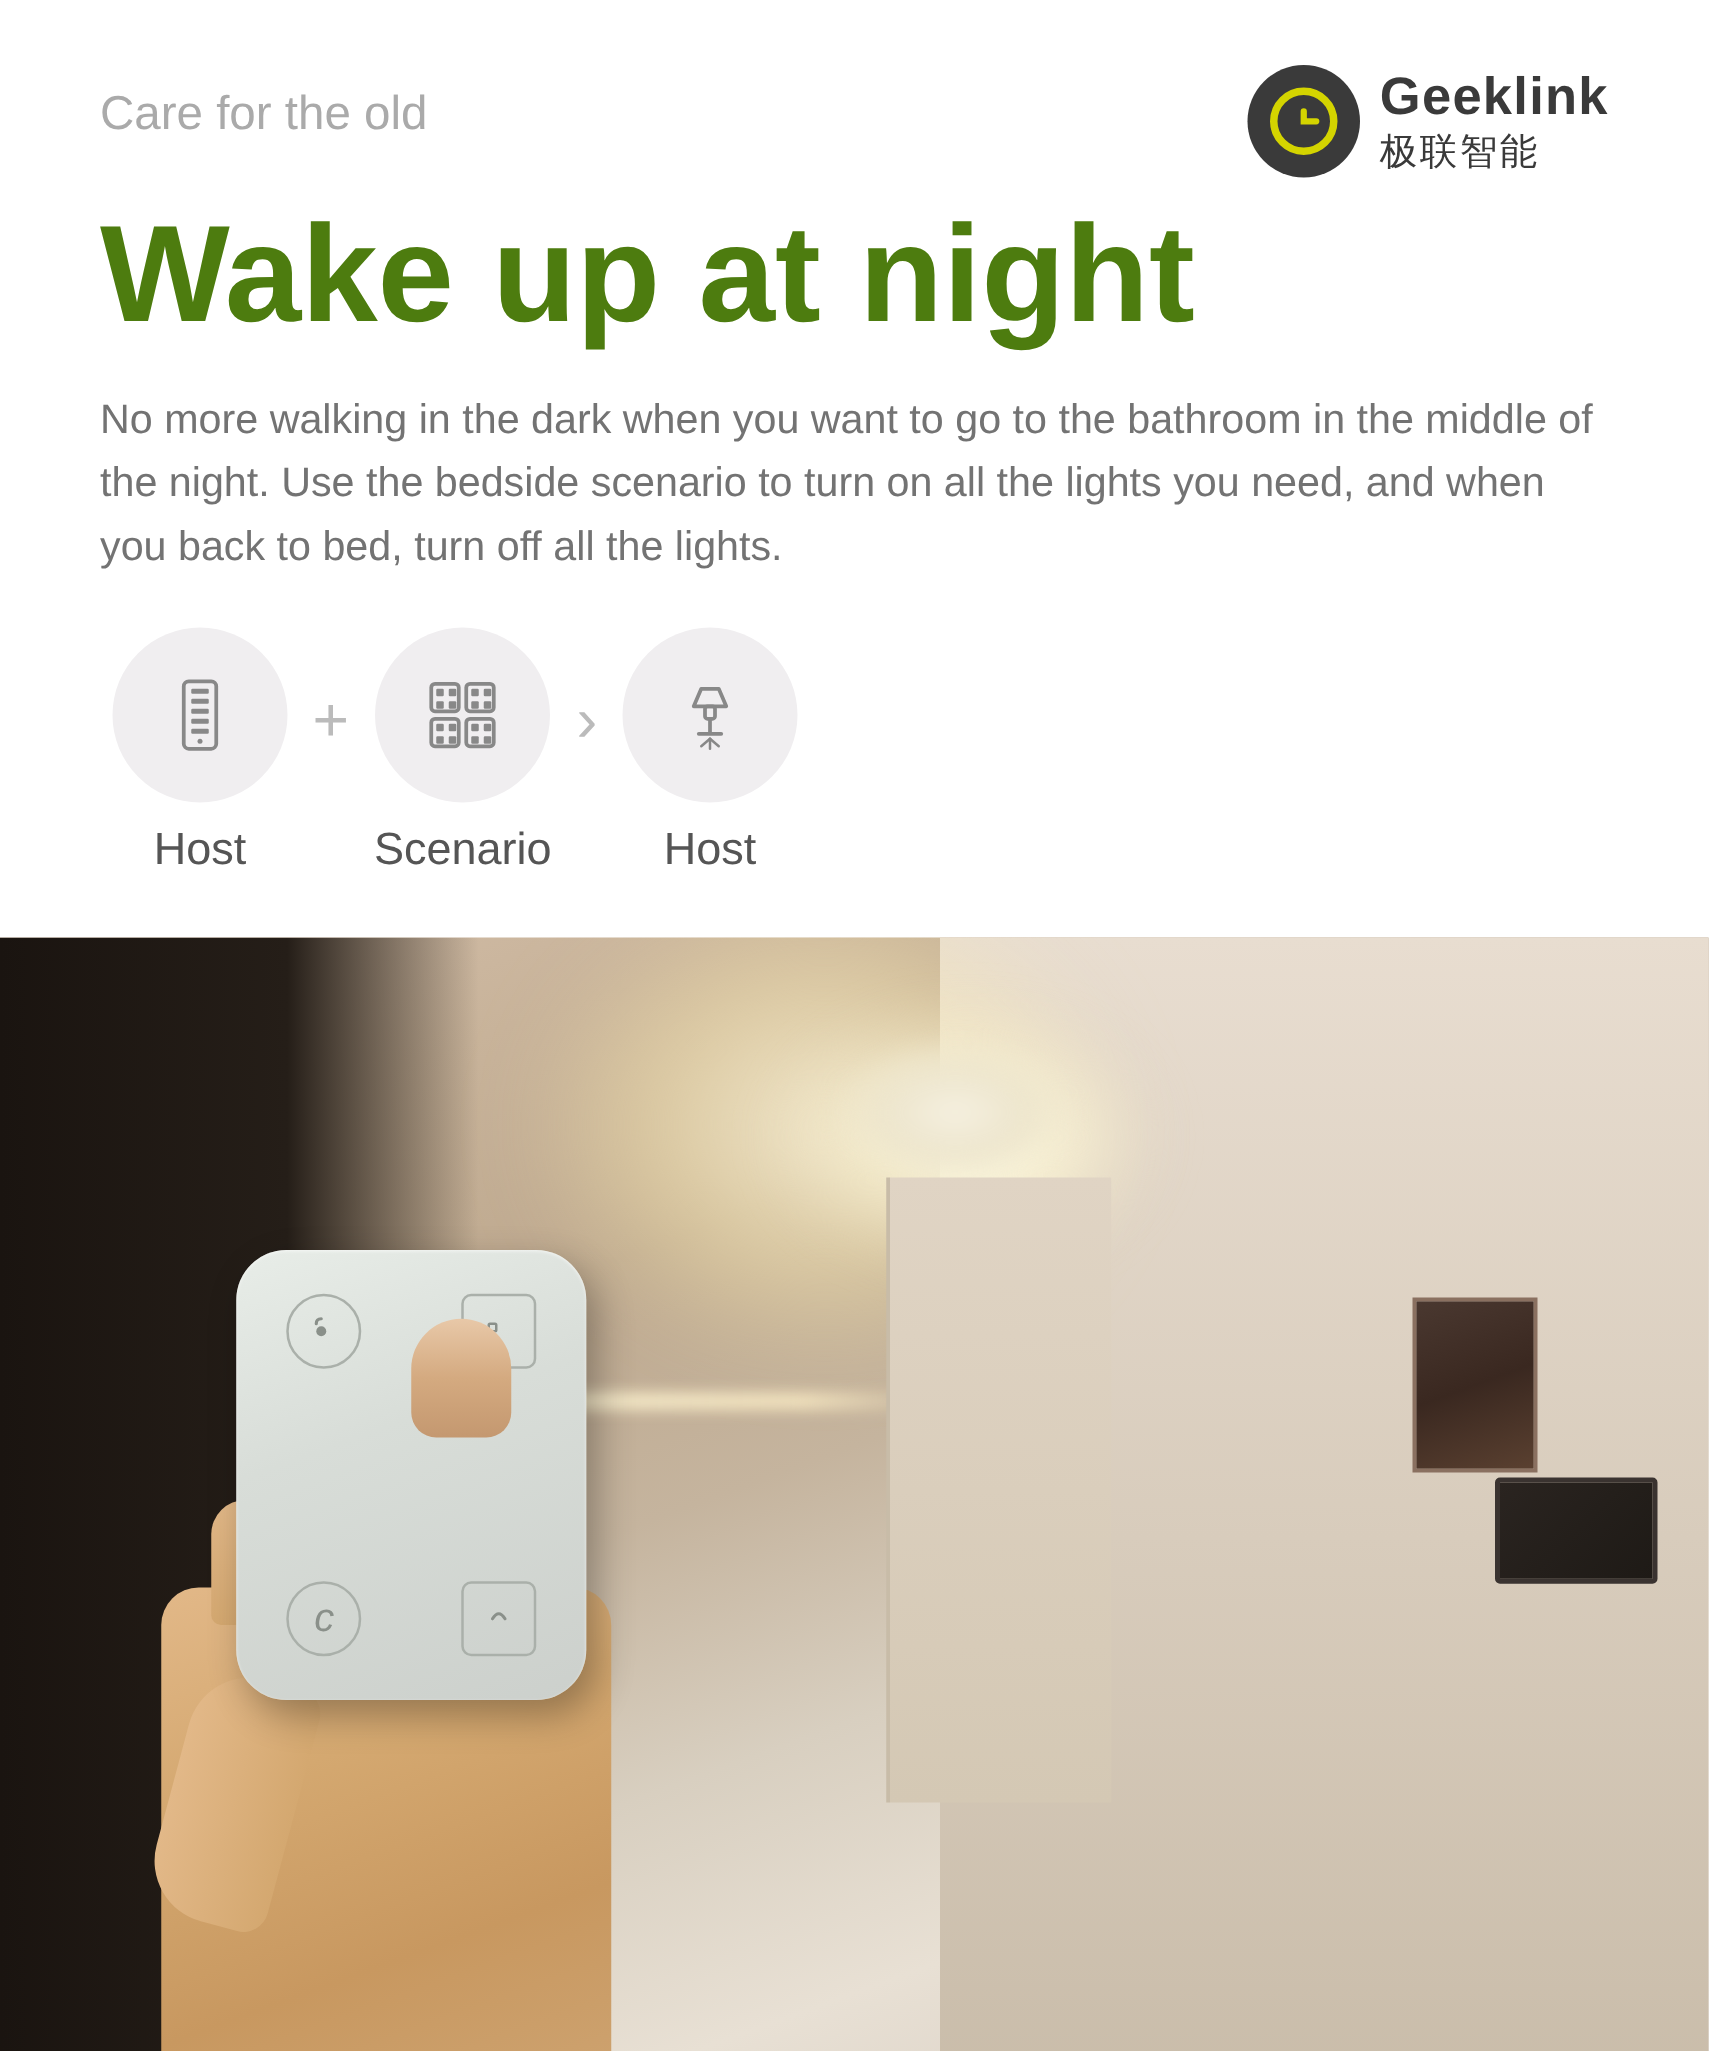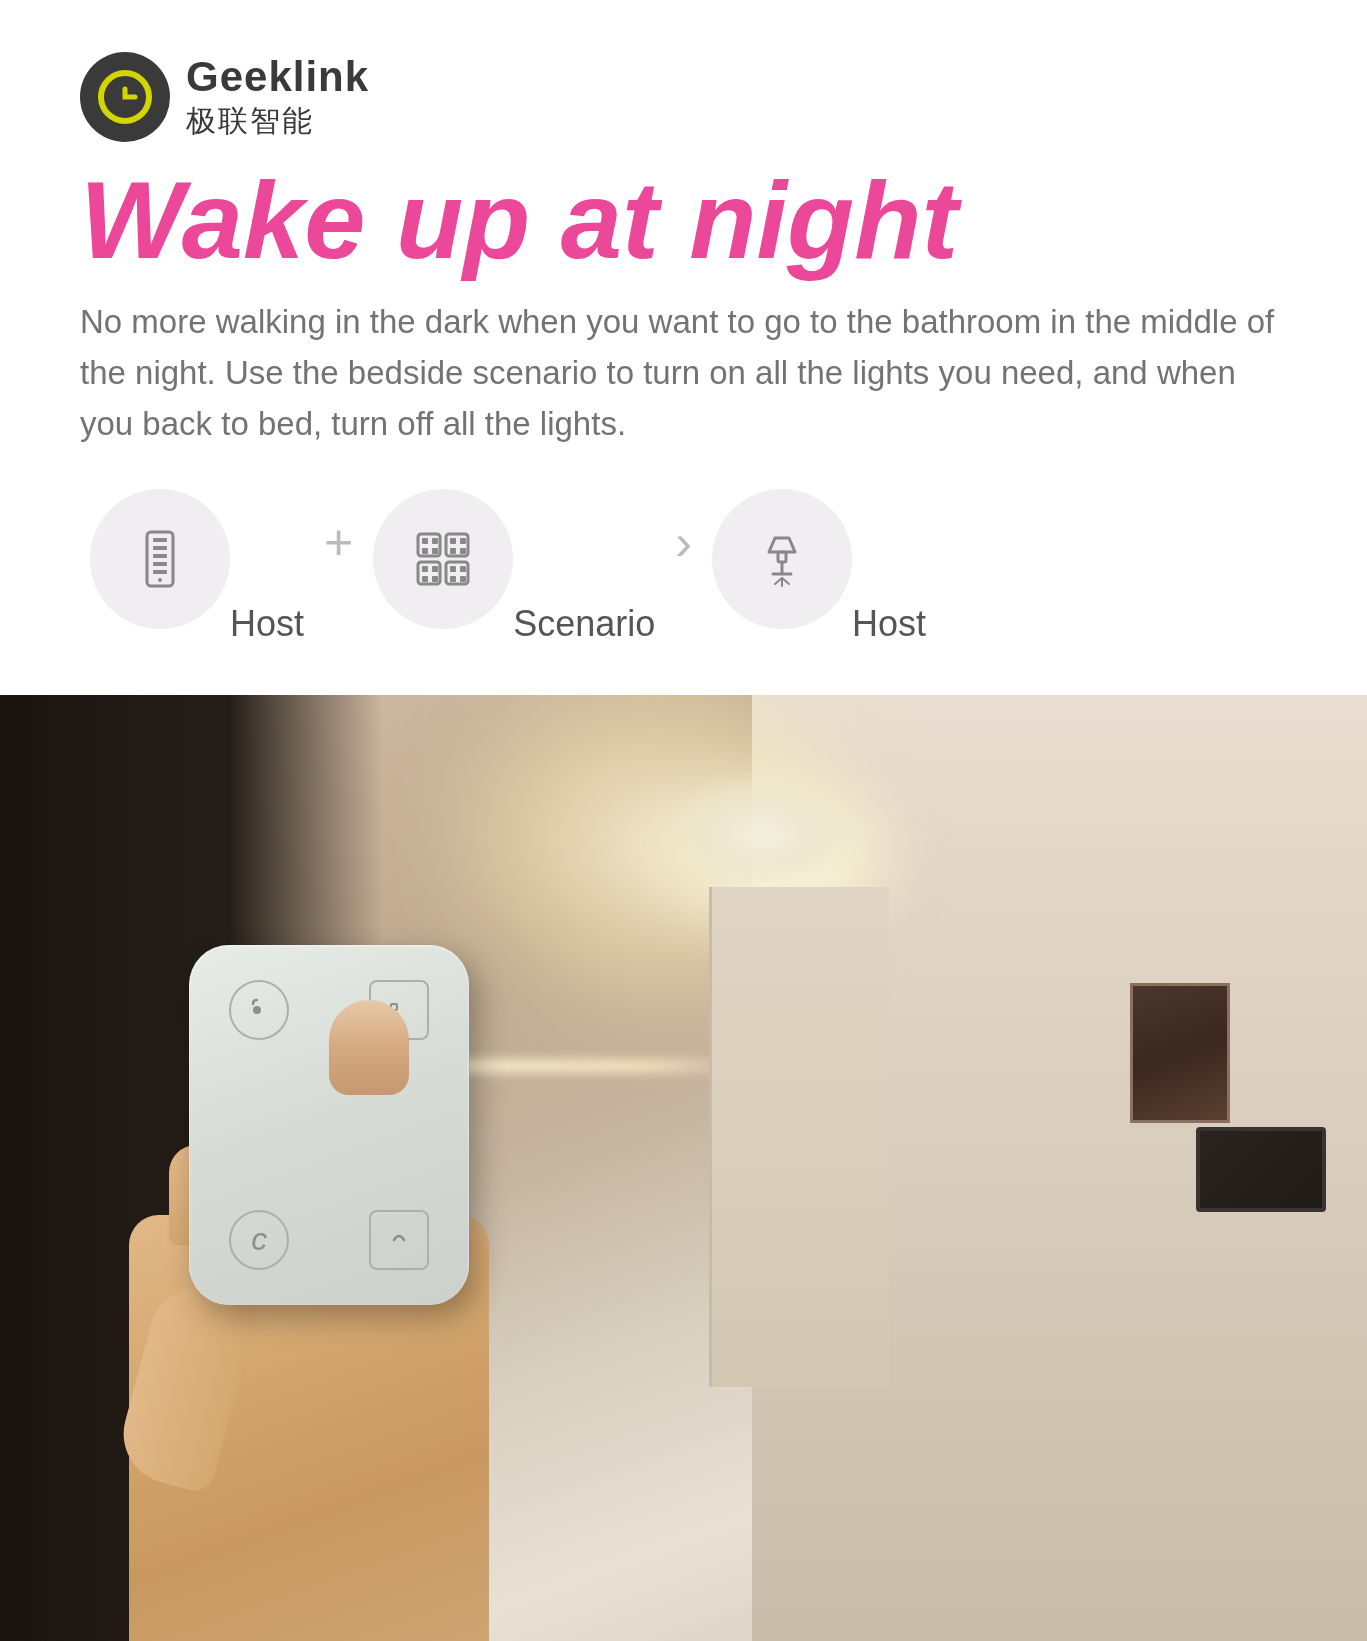--- a/index.html
+++ b/index.html
@@ -81,24 +81,23 @@
     .logo-text-chinese {
       font-size: 30px;
       color: #3a3a3a;
       letter-spacing: 2px;
     }
 
     
     .main-title {
       font-size: 110px;
       font-weight: 900;
-      color: #ec4899;
+      color: #4d7c0f;
       line-height: 1.05;
-      margin-bottom: 18px;
-      font-style: italic;
+      margin-bottom: 31px;
     }
 
     
     .description {
       font-size: 33px;
       color: #737373;
       line-height: 1.55;
       margin-bottom: 40px;
       max-width: 1200px;
     }
@@ -107,22 +106,22 @@
     .icons-row {
       display: flex;
       align-items: center;
       gap: 0;
       margin-bottom: 50px;
       padding-left: 10px;
     }
 
     .icon-item {
       display: flex;
-      flex-direction: row;
-      align-items: flex-end;
+      flex-direction: column;
+      align-items: center;
     }
 
     .icon-circle {
       width: 140px;
       height: 140px;
       background: #f0eef0;
       border-radius: 50%;
       display: flex;
       align-items: center;
       justify-content: center;
@@ -404,20 +403,21 @@
     }
   </style>
 </head>
 <body>
 
 <div class="page-container">
 
   <div class="top-section">
 
     <div class="header-row">
+      <span class="care-label">Care for the old</span>
 
       <div class="logo-area">
         <div class="logo-circle">
           <svg class="logo-g" viewBox="0 0 56 56">
             <circle cx="28" cy="28" r="24" fill="none" stroke="#d4d400" stroke-width="6"></circle>
             <path d="M38 28 H28 V20" stroke="#d4d400" stroke-width="5" fill="none" stroke-linecap="round"></path>
           </svg>
         </div>
         <div class="logo-text">
           <span class="logo-text-geeklink">Geeklink</span>

